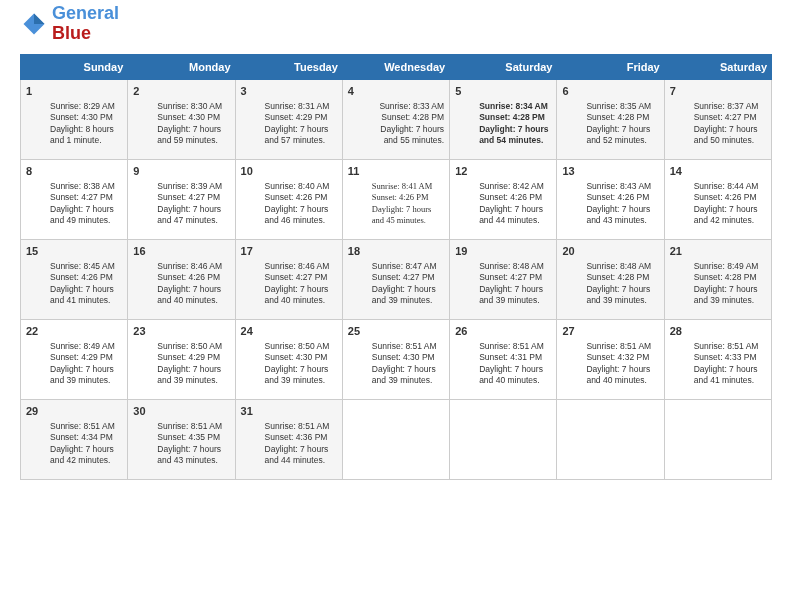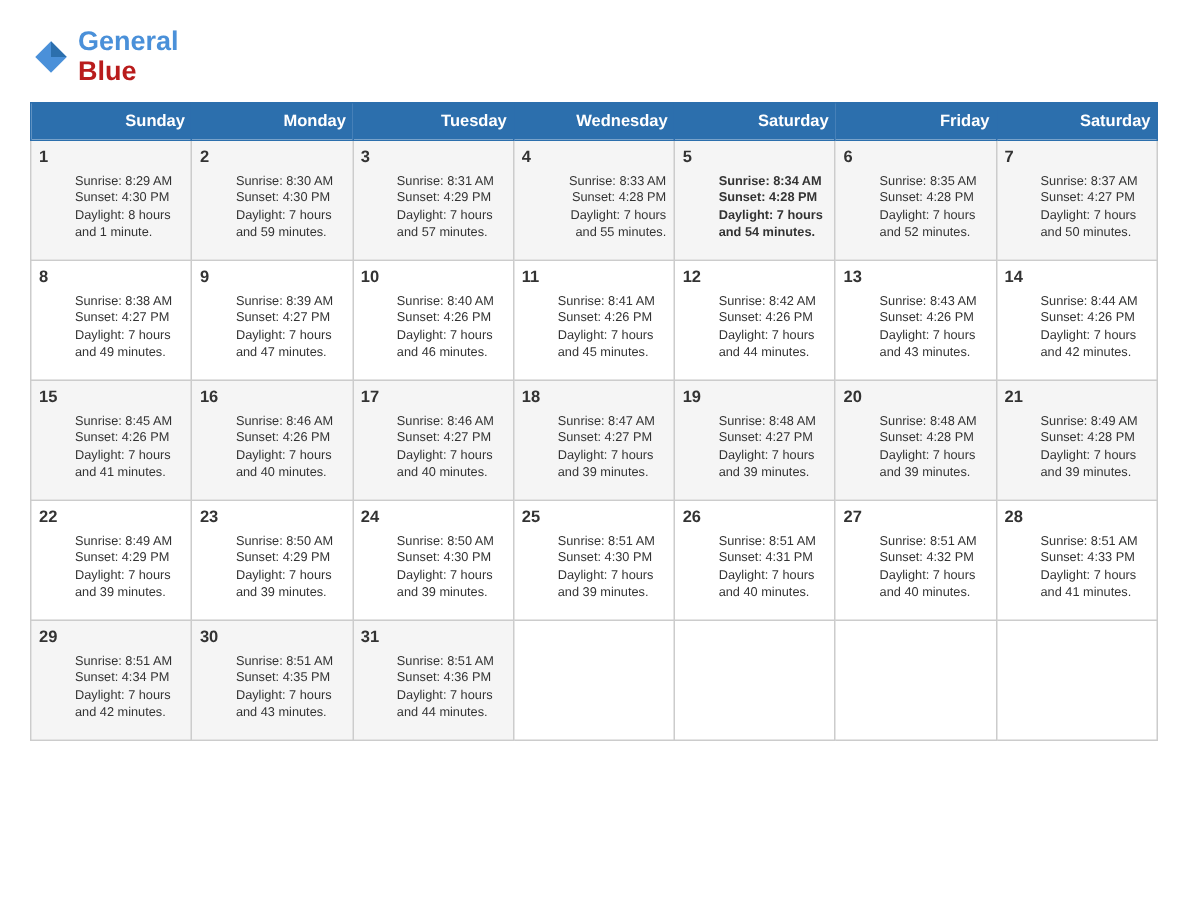--- a/index.html
+++ b/index.html
@@ -6,21 +6,21 @@
     body {
       font-family: Arial, sans-serif;
       background: #fff;
       width: 792px;
       height: 612px;
       overflow: hidden;
     }
     .page {
       width: 792px;
       height: 612px;
-      padding: 18px 20px;
+      padding: 4px 20px;
       background: #fff;
     }
     .header {
       display: flex;
       justify-content: space-between;
       align-items: flex-start;
       margin-bottom: 10px;
     }
     .logo {
       display: flex;
@@ -197,21 +197,21 @@
           </td>
           <td>
             <span class="day-number">10</span>
             <div class="day-info" style="white-space: pre-line;">Sunrise: 8:40 AM
 Sunset: 4:26 PM
 Daylight: 7 hours
 and 46 minutes.</div>
           </td>
           <td>
             <span class="day-number">11</span>
-            <div class="day-info" style="white-space: pre-line;">Sunrise: 8:41 AM
+            <div class="day-info" style="white-space: pre-line; font-family: Liberation Serif, serif;">Sunrise: 8:41 AM
 Sunset: 4:26 PM
 Daylight: 7 hours
 and 45 minutes.</div>
           </td>
           <td>
             <span class="day-number">12</span>
             <div class="day-info" style="white-space: pre-line;">Sunrise: 8:42 AM
 Sunset: 4:26 PM
 Daylight: 7 hours
 and 44 minutes.</div>

